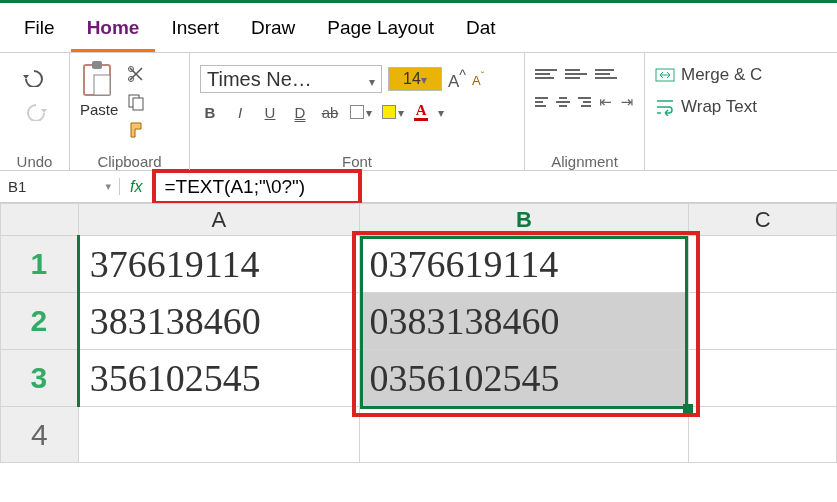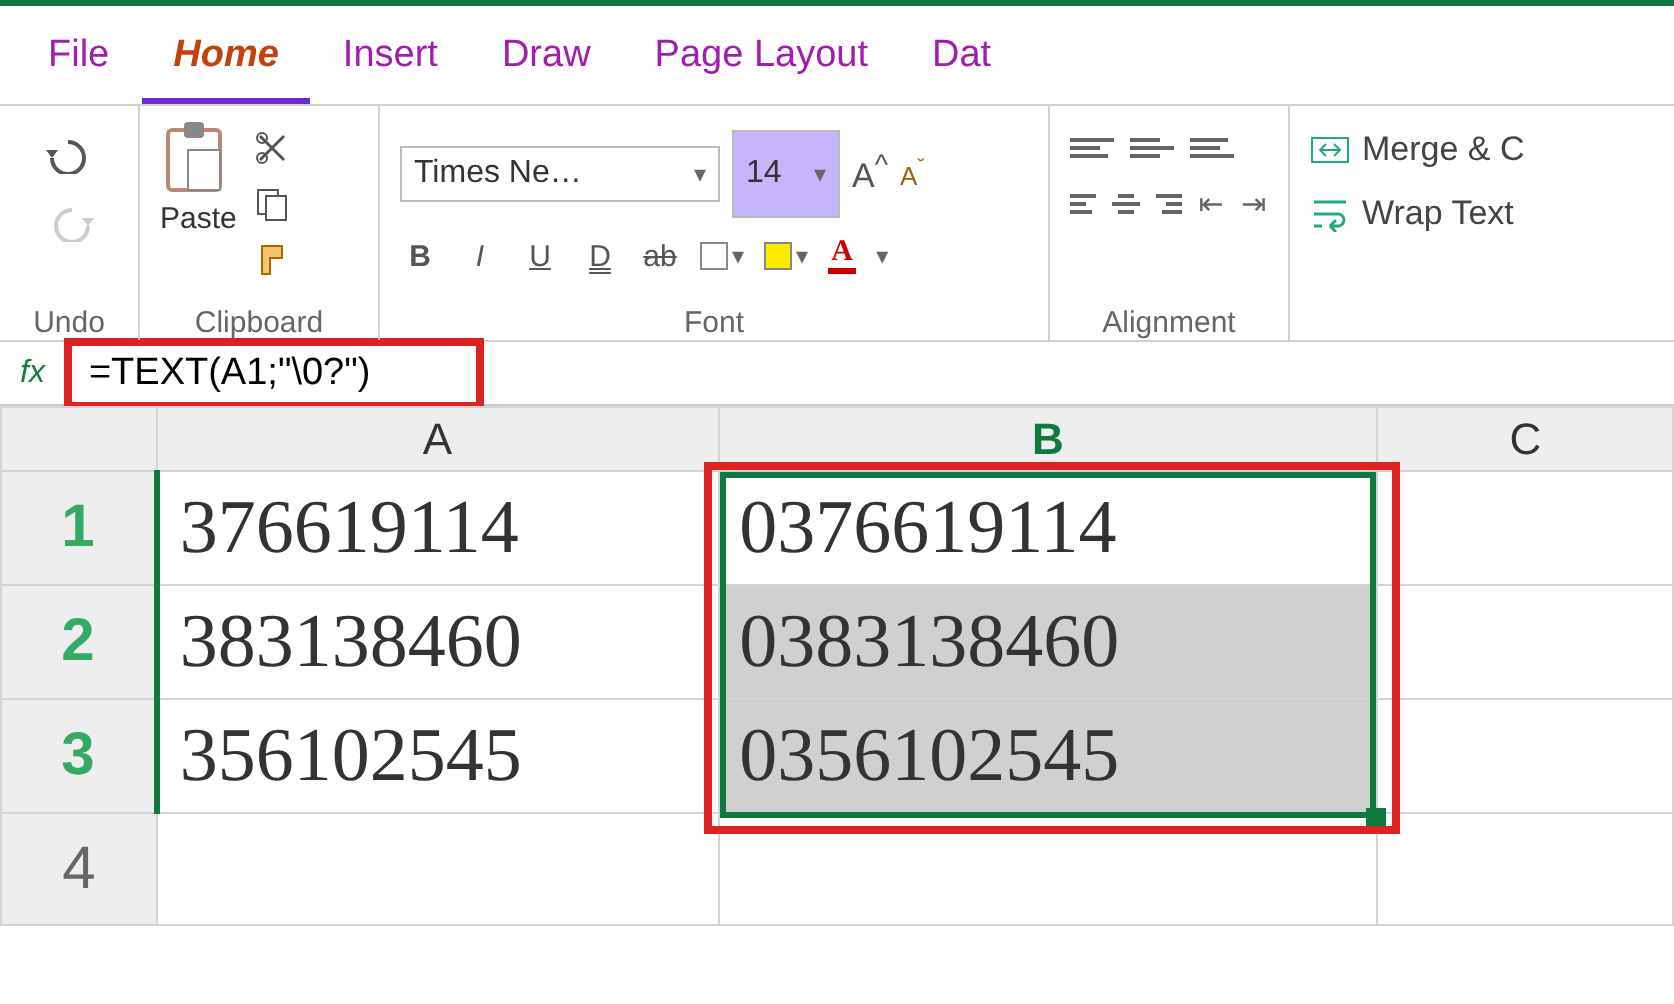--- a/index.html
+++ b/index.html
@@ -5,40 +5,40 @@
   * { box-sizing: border-box; }
   html, body {
     margin: 0; padding: 0;
     font-family: "Segoe UI", Arial, sans-serif;
     font-size: 15px;
     color: #333; background: #fff;
     width: 837px; height: 502px; overflow: hidden;
   }
   .topbar { border-top: 3px solid #0f7a3f; }
   .tabs { display: flex; gap: 0; padding: 6px 8px 0 8px; border-bottom: 1px solid #d0d0d0; }
-  .tab { padding: 8px 16px 10px 16px; font-size: 19px; color: #a21caf; cursor: pointer; }
-  .tab.active { color: #c2410c; font-weight: 600; border-bottom: 3px solid #6d28d9; text-decoration: underline; text-decoration-color: #0f7a3f; text-underline-offset: 4px; font-style: italic;}
+  .tab { padding: 8px 16px 10px 16px; font-size: 19px; color: #000000; cursor: pointer; }
+  .tab.active { color: #701a75; font-weight: 600; border-bottom: 3px solid #f97316; text-decoration: underline; text-decoration-color: #0f7a3f; text-underline-offset: 4px;}
   .tab.active { text-decoration: none; }
 
   .ribbon { display: flex; border-bottom: 1px solid #d0d0d0; height: 118px; overflow: hidden;}
   .ribbon-group { position: relative; padding: 6px 10px 2px 10px; border-right: 1px solid #d0d0d0; display: flex; flex-direction: column; justify-content: flex-start;}
   .ribbon-group .label { position: absolute; bottom: 0; left: 0; right: 0; text-align: center; font-size: 15px; color: #666;}
   .undo-group .icons { display: flex; flex-direction: column; gap: 10px; align-items: center; padding-top: 6px;}
   .btn-icon { width: 30px; height: 24px; display: flex; align-items: center; justify-content: center; cursor: pointer; color: #555;}
   .btn-icon.disabled { color: #bbb; cursor: default;}
 
   .clipboard-group .row { display: flex; align-items: flex-start; gap: 6px; height: 80px;}
   .paste-stack { display: flex; flex-direction: column; gap: 2px; cursor: pointer;}
   .mini-col { display: flex; flex-direction: column; gap: 6px; padding-top: 4px;}
   .mini-col .btn-icon { width: 24px; height: 22px; }
 
   .font-group { width: 335px; }
   .font-top { display: flex; gap: 6px; align-items: center; padding-top: 6px;}
-  .font-name { display:flex; align-items:center; border:1px solid #bbb; background:#fff; width:160px; height:28px; padding:0 6px; font-size:16px; justify-content:space-between;}
-  .font-size { display:flex; align-items:center; border:1px solid #bbb; background:#c4b5fd; width:54px; height:44px; padding:0 6px; font-size:16px; justify-content:space-between;}
+  .font-name { display:flex; align-items:center; border:1px solid #bbb; background:#fff; width:182px; height:28px; padding:0 6px; font-size:20px; justify-content:space-between;}
+  .font-size { display:flex; align-items:center; border:1px solid #bbb; background:#eab308; width:54px; height:24px; padding:0 6px; font-size:16px; justify-content:center;}
   .caret-down::after{content:"▾"; color:#666; font-size:12px;}
   .grow-a { font-size:17px; color:#555; cursor:pointer;}
   .shrink-a { font-size:13px; color:#a16207; cursor:pointer;}
   .font-bottom { display:flex; gap:10px; align-items:center; padding-top:10px; font-family:"Times New Roman",serif; color:#555;}
   .fb { font-family:"Segoe UI",Arial,sans-serif; cursor:pointer; width:20px; text-align:center;}
   .fb.b{font-weight:700;} .fb.i{font-style:italic;} .fb.u{text-decoration:underline;}
   .fb.d{text-decoration:underline; text-decoration-style:double;}
   .fb.s{text-decoration:line-through;}
   .swatch { display:inline-flex; align-items:center; gap:2px; cursor:pointer;}
   .swatch-box{width:14px;height:14px;border:1px solid #888;}
@@ -236,20 +236,24 @@
     <div class="wrap-item">
       <svg width="20" height="18" viewBox="0 0 20 18">
           <path d="M2 3h16M2 9h12a3 3 0 010 6h-4m0 0l3-3m-3 3l3 3M2 15h4" stroke="#2a7" stroke-width="1.5" fill="none"></path>
         </svg>
       <span>Wrap Text</span>
     </div>
   </div>
 </div>
 
 <div class="namebox-row">
+  <div class="namebox">
+    <span>B1</span>
+    <span class="dd">▾</span>
+  </div>
   <div class="fx-label">fx</div>
   <div class="formula-wrap">
     <input class="formula-input" value="=TEXT(A1;&quot;\0?&quot;)" style="">
   </div>
 </div>
 
 <div class="sheet">
   <table class="grid">
     <tbody>
         <tr>

